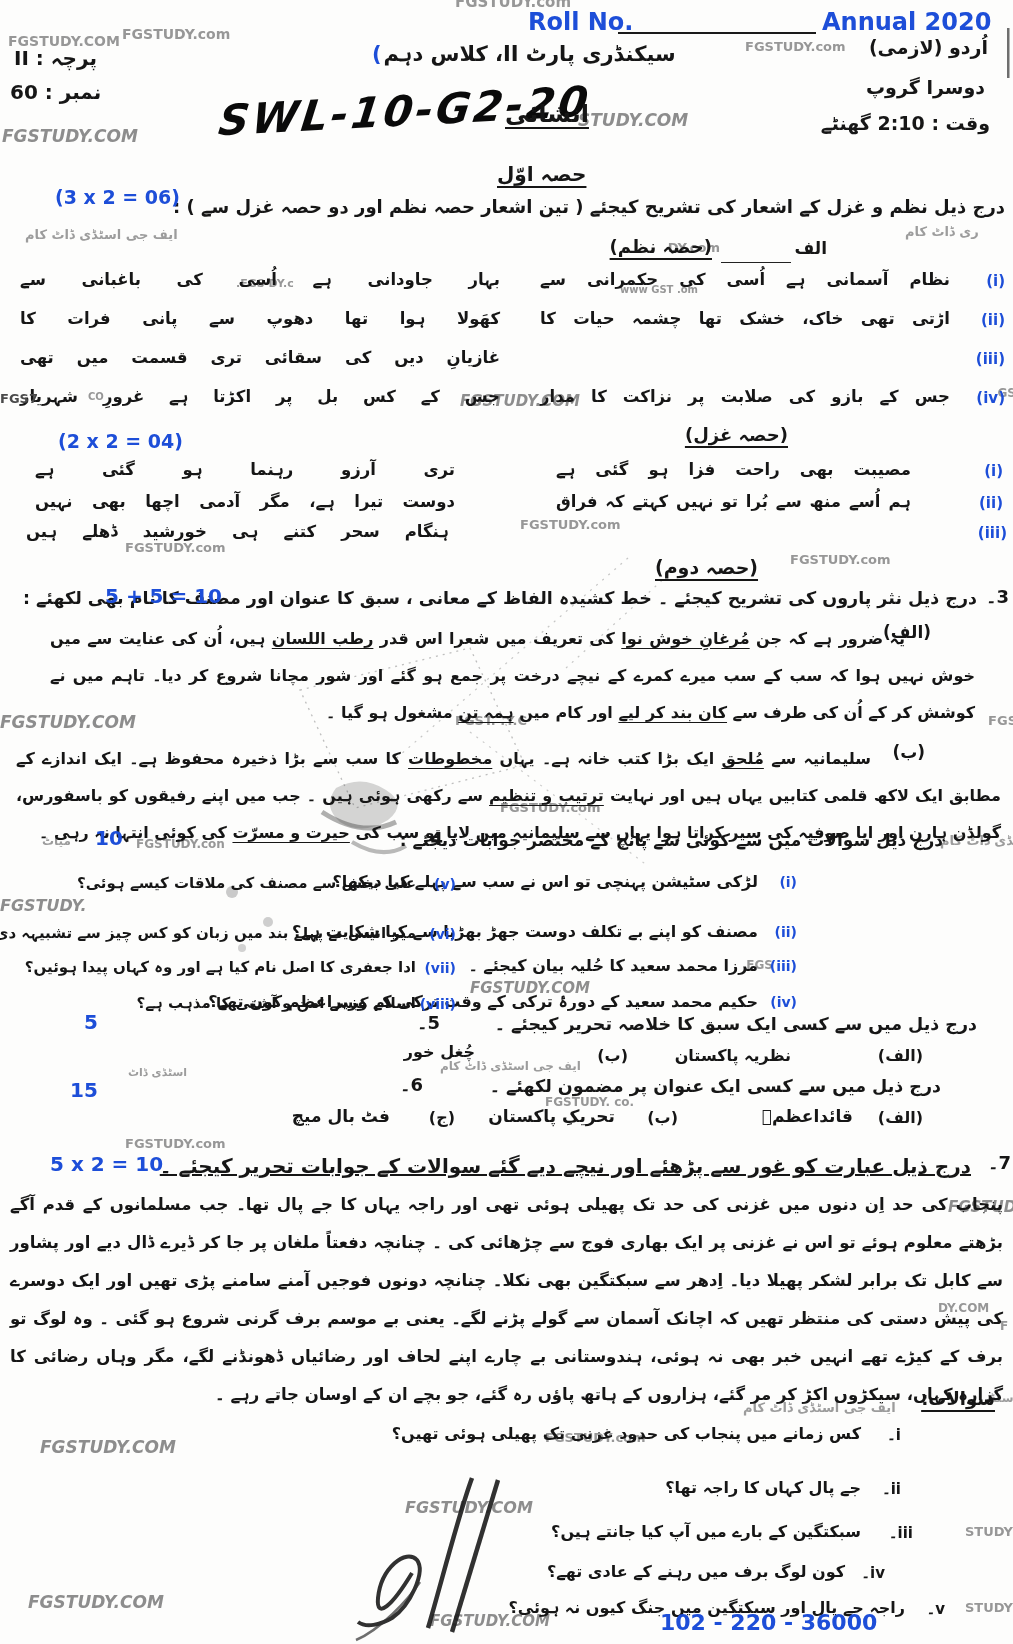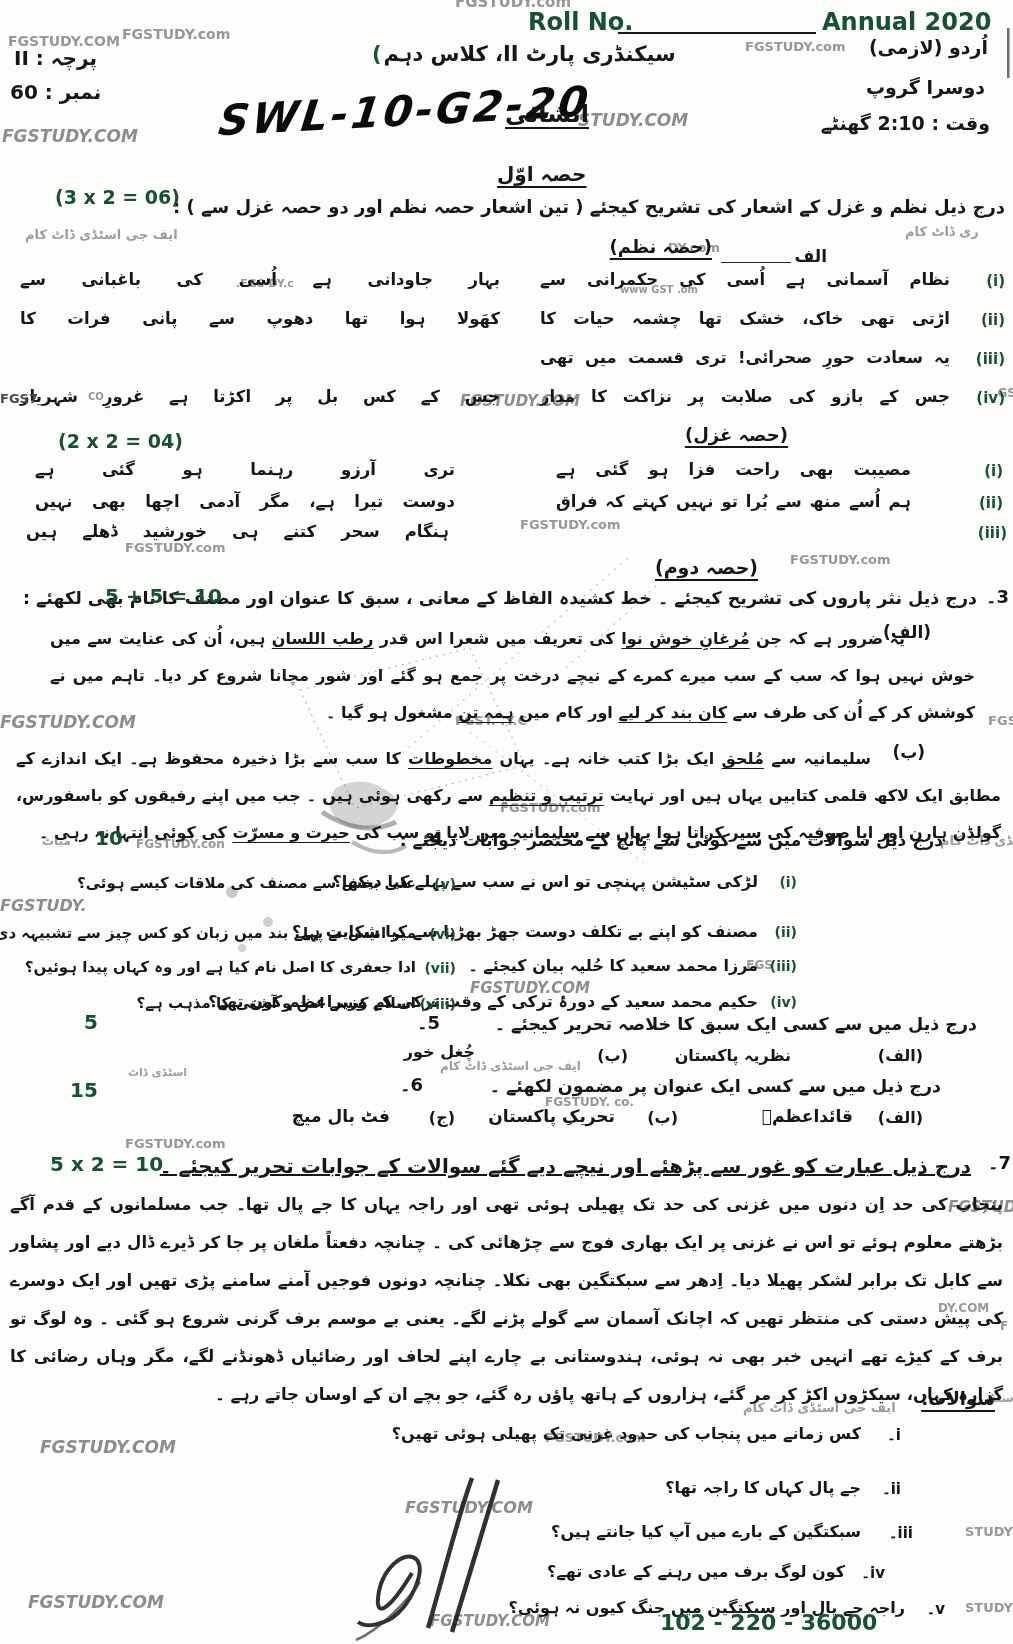--- a/index.html
+++ b/index.html
@@ -1,20 +1,20 @@
 <!DOCTYPE html>
 <html><head>
 <meta charset="utf-8">
 <title>Urdu Question Paper - Annual 2020</title>
 <style>
   html,body{margin:0;padding:0;background:#777;}
   #page{position:relative;width:1013px;height:1644px;margin:0 auto;background:#fdfdfc;
         overflow:hidden;font-family:"DejaVu Sans",sans-serif;}
   .abs{position:absolute;}
-  .en{color:#14532d;font-weight:700;white-space:nowrap;font-family:"DejaVu Sans",sans-serif;text-align:right;}
+  .en{color:#1d4ed8;font-weight:700;white-space:nowrap;font-family:"DejaVu Sans",sans-serif;text-align:right;}
   .ur{direction:rtl;unicode-bidi:isolate;font-weight:700;color:#161616;white-space:nowrap;}
   .para{direction:rtl;unicode-bidi:isolate;font-weight:700;color:#161616;
         text-align:justify;white-space:normal;}
   .hemi{direction:rtl;unicode-bidi:isolate;font-weight:700;color:#161616;
         text-align:justify;text-align-last:justify;font-size:16.5px;}
   .u{text-decoration:underline;text-underline-offset:5px;text-decoration-thickness:1.5px;}
   .kx{text-decoration:underline;text-underline-offset:4px;}
   .wma{color:#979797;font-weight:700;white-space:nowrap;}            
   .wmb{color:#8d8d8d;font-weight:800;font-style:italic;white-space:nowrap;} 
   .wmu{direction:rtl;color:#9c9c9c;font-weight:700;white-space:nowrap;}     
@@ -108,35 +108,35 @@
   <span class="abs txt ur" style="left:14px;top:46px;font-size:20px;">پرچہ : II</span>
   <span class="abs txt ur" style="left:10px;top:80px;font-size:20px;">نمبر : 60</span>
 
   <span class="abs txt hand" style="left:222px;top:96px;font-size:42px;">SWL-10-G2-20</span>
   <span class="abs txt ur u" style="left:505px;top:100px;font-size:24px;">انشائی</span>
 
   <span class="abs txt ur u" style="left:497px;top:162px;font-size:20px;">حصہ اوّل</span>
   <span class="abs txt ur" style="right:8px;top:196px;font-size:18px;">درج ذیل نظم و غزل کے اشعار کی تشریح کیجئے ( تین اشعار حصہ نظم اور دو حصہ غزل سے ) :</span>
   <span class="abs txt en" style="left:55px;top:186px;font-size:19px;">(3 x 2 = 06)</span>
 
-  <span class="abs txt ur" style="right:186px;top:238px;font-size:17px;margin-top:8px;">الف</span>
+  <span class="abs txt ur" style="right:186px;top:238px;font-size:17px;">الف</span>
   <div class="abs txt" style="left:721px;top:262px;width:70px;border-bottom:1.5px solid #222;"></div>
   <span class="abs txt ur u" style="right:301px;top:236px;font-size:18px;">(حصہ نظم)</span>
   <span class="abs wm wma" style="right:293px;top:240px;font-size:13px;z-index:2;">DY.com</span>
 
   <span class="abs txt en" style="right:8px;top:272px;font-size:15px;">(i)</span>
   <span class="abs txt hemi" style="right:63px;top:270px;width:410px;">نظام آسمانی ہے اُسی کی حکمرانی سے</span>
   <span class="abs txt hemi" style="right:513px;top:270px;width:480px;">بہار جاودانی ہے اُسی کی باغبانی سے</span>
 
   <span class="abs txt en" style="right:8px;top:311px;font-size:15px;">(ii)</span>
   <span class="abs txt hemi" style="right:63px;top:309px;width:410px;">اڑتی تھی خاک، خشک تھا چشمہ حیات کا</span>
   <span class="abs txt hemi" style="right:513px;top:309px;width:480px;">کھَولا ہوا تھا دھوپ سے پانی فرات کا</span>
 
   <span class="abs txt en" style="right:8px;top:350px;font-size:15px;">(iii)</span>
-  <span class="abs txt hemi" style="right:63px;top:348px;width:410px;">یہ سعادت حورِ صحرائی! تری قسمت میں تھی</span>
+  <span class="abs txt hemi" style="right:513px;top:348px;width:480px;">غازیانِ دیں کی سقائی تری قسمت میں تھی</span>
 
   <span class="abs txt en" style="right:8px;top:389px;font-size:15px;">(iv)</span>
   <span class="abs txt hemi" style="right:63px;top:387px;width:410px;">جس کے بازو کی صلابت پر نزاکت کا مدار</span>
   <span class="abs txt hemi" style="right:513px;top:387px;width:480px;">جس کے کس بل پر اکڑتا ہے غرورِ شہریار</span>
 
   <span class="abs txt ur u" style="right:225px;top:424px;font-size:18px;">(حصہ غزل)</span>
   <span class="abs txt en" style="left:58px;top:430px;font-size:19px;">(2 x 2 = 04)</span>
 
   <span class="abs txt en" style="right:10px;top:462px;font-size:15px;">(i)</span>
   <span class="abs txt hemi" style="right:102px;top:460px;width:355px;">مصیبت بھی راحت فزا ہو گئی ہے</span>

